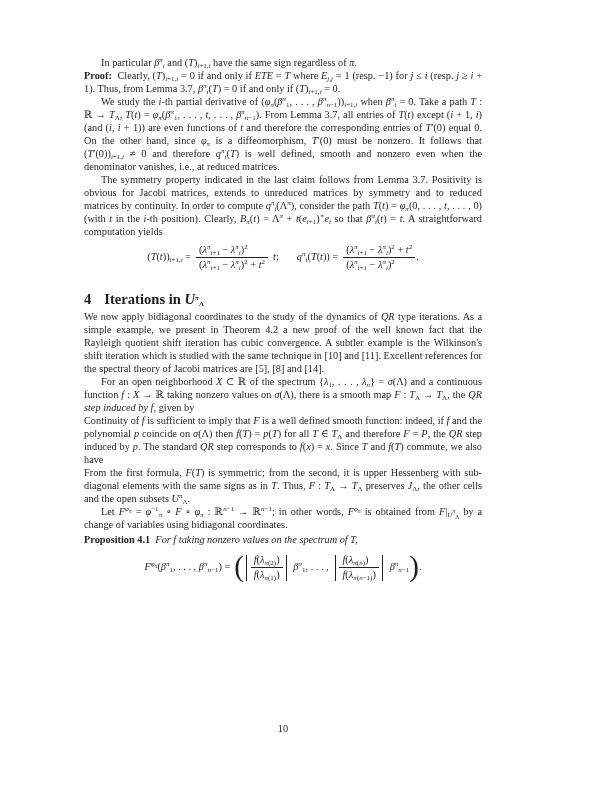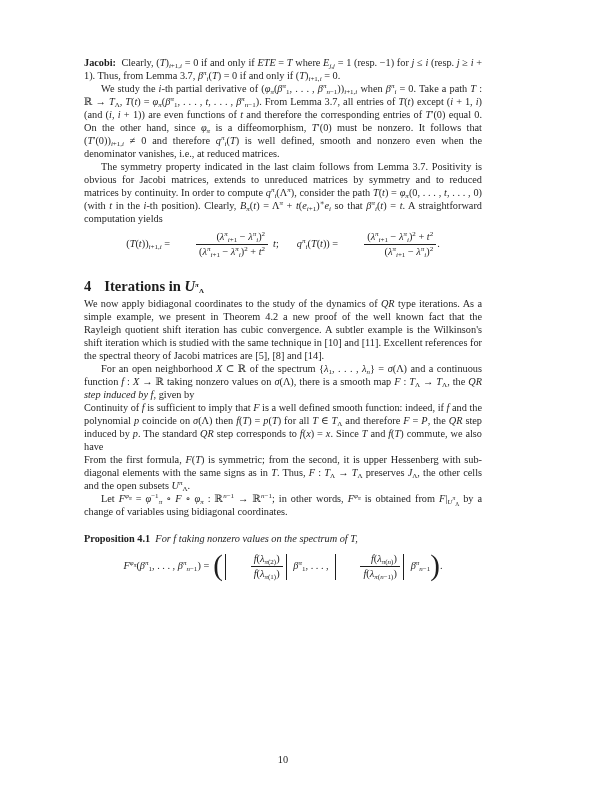--- a/index.html
+++ b/index.html
@@ -25,24 +25,23 @@
   sup sub,sub sub,sup sup,sub sup{font-size:5.5px;}
   .displayed{
     margin:6px 0;
     text-align:center;
     text-indent:0;
     white-space:nowrap;
   }
   .frac{
     display:inline-block;
     vertical-align:middle;
-    text-align:right;
+    text-align:left;
     padding:0 1px;
     line-height:12px;
-    margin-left:21px;
   }
   .frac .num{display:block;padding:0 3px 1px;border-bottom:0.8px solid currentColor;}
   .frac .den{display:block;padding:1px 3px 0;}
   .eqgap{display:inline-block;width:18px;}
   .eqsp{display:inline-block;width:4px;}
   .result-line{position:relative;text-indent:0;}
   .qed{
     position:absolute;right:0;bottom:3px;
     width:7px;height:7px;background:#141414;
   }
@@ -55,32 +54,33 @@
   .cal{font-style:italic;}
   .bigdelim{
     font-size:29px;font-weight:400;line-height:0;
     vertical-align:middle;position:relative;top:-1.5px;
   }
   .bigbar{
     display:inline-block;width:0.8px;height:26px;
     background:currentColor;vertical-align:middle;margin:0 2.5px;
   }
   .pagenum{
-    position:absolute;left:84px;width:398px;top:753px;
+    position:absolute;left:84px;width:398px;top:722px;
     text-align:center;font-size:10.3px;
   }
 </style>
 </head>
 <body>
 
 <div class="page">
   <div class="text">
 
+    <p class="indent">In particular <i>β</i><sup><i>π</i></sup><sub><i>i</i></sub> and (<i>T</i>)<sub><i>i</i>+1,<i>i</i></sub> have the same sign regardless of <i>π</i>.</p>
 
-    <p><b>Jacobi:</b>&nbsp; Clearly, (<i>T</i>)<sub><i>i</i>+1,<i>i</i></sub> = 0 if and only if <i>ETE</i> = <i>T</i> where <i>E</i><sub><i>j,j</i></sub> = 1 (resp. −1) for <i>j</i> ≤ <i>i</i> (resp. <i>j</i> ≥ <i>i</i> + 1). Thus, from Lemma 3.7, <i>β</i><sup><i>π</i></sup><sub><i>i</i></sub>(<i>T</i>) = 0 if and only if (<i>T</i>)<sub><i>i</i>+1,<i>i</i></sub> = 0.</p>
+    <p><b>Proof:</b>&nbsp; Clearly, (<i>T</i>)<sub><i>i</i>+1,<i>i</i></sub> = 0 if and only if <i>ETE</i> = <i>T</i> where <i>E</i><sub><i>j,j</i></sub> = 1 (resp. −1) for <i>j</i> ≤ <i>i</i> (resp. <i>j</i> ≥ <i>i</i> + 1). Thus, from Lemma 3.7, <i>β</i><sup><i>π</i></sup><sub><i>i</i></sub>(<i>T</i>) = 0 if and only if (<i>T</i>)<sub><i>i</i>+1,<i>i</i></sub> = 0.</p>
 
     <p class="indent">We study the <i>i</i>-th partial derivative of (<i>φ</i><sub><i>π</i></sub>(<i>β</i><sup><i>π</i></sup><sub>1</sub>, . . . , <i>β</i><sup><i>π</i></sup><sub><i>n</i>−1</sub>))<sub><i>i</i>+1,<i>i</i></sub> when <i>β</i><sup><i>π</i></sup><sub><i>i</i></sub> = 0. Take a path <i>T</i> : ℝ → <i>T</i><sub>Λ</sub>, <i>T</i>(<i>t</i>) = <i>φ</i><sub><i>π</i></sub>(<i>β</i><sup><i>π</i></sup><sub>1</sub>, . . . , <i>t</i>, . . . , <i>β</i><sup><i>π</i></sup><sub><i>n</i>−1</sub>). From Lemma 3.7, all entries of <i>T</i>(<i>t</i>) except (<i>i</i> + 1, <i>i</i>) (and (<i>i</i>, <i>i</i> + 1)) are even functions of <i>t</i> and therefore the corresponding entries of <i>T</i>′(0) equal 0. On the other hand, since <i>φ</i><sub><i>π</i></sub> is a diffeomorphism, <i>T</i>′(0) must be nonzero. It follows that (<i>T</i>′(0))<sub><i>i</i>+1,<i>i</i></sub> ≠ 0 and therefore <i>q</i><sup><i>π</i></sup><sub><i>i</i></sub>(<i>T</i>) is well defined, smooth and nonzero even when the denominator vanishes, i.e., at reduced matrices.</p>
 
     <p class="indent">The symmetry property indicated in the last claim follows from Lemma 3.7. Positivity is obvious for Jacobi matrices, extends to unreduced matrices by symmetry and to reduced matrices by continuity. In order to compute <i>q</i><sup><i>π</i></sup><sub><i>i</i></sub>(Λ<sup><i>π</i></sup>), consider the path <i>T</i>(<i>t</i>) = <i>φ</i><sub><i>π</i></sub>(0, . . . , <i>t</i>, . . . , 0) (with <i>t</i> in the <i>i</i>-th position). Clearly, <i>B</i><sub><i>π</i></sub>(<i>t</i>) = Λ<sup><i>π</i></sup> + <i>t</i>(<i>e</i><sub><i>i</i>+1</sub>)<sup>∗</sup><i>e</i><sub><i>i</i></sub> so that <i>β</i><sup><i>π</i></sup><sub><i>i</i></sub>(<i>t</i>) = <i>t</i>. A straightforward computation yields</p>
 
     <div class="displayed">
       <span>(<i>T</i>(<i>t</i>))<sub><i>i</i>+1,<i>i</i></sub> =</span><span class="eqsp"></span><span class="frac"><span class="num">(<i>λ</i><sup><i>π</i></sup><sub><i>i</i>+1</sub> − <i>λ</i><sup><i>π</i></sup><sub><i>i</i></sub>)<sup>2</sup></span><span class="den">(<i>λ</i><sup><i>π</i></sup><sub><i>i</i>+1</sub> − <i>λ</i><sup><i>π</i></sup><sub><i>i</i></sub>)<sup>2</sup> + <i>t</i><sup>2</sup></span></span><span class="eqsp"></span><span><i>t</i>;</span><span class="eqgap"></span><span><i>q</i><sup><i>π</i></sup><sub><i>i</i></sub>(<i>T</i>(<i>t</i>)) =</span><span class="eqsp"></span><span class="frac"><span class="num">(<i>λ</i><sup><i>π</i></sup><sub><i>i</i>+1</sub> − <i>λ</i><sup><i>π</i></sup><sub><i>i</i></sub>)<sup>2</sup> + <i>t</i><sup>2</sup></span><span class="den">(<i>λ</i><sup><i>π</i></sup><sub><i>i</i>+1</sub> − <i>λ</i><sup><i>π</i></sup><sub><i>i</i></sub>)<sup>2</sup></span></span><span>.</span>
     </div>
 
 
@@ -93,21 +93,21 @@
     <p class="indent">For an open neighborhood <i>X</i> ⊂ ℝ of the spectrum {<i>λ</i><sub>1</sub>, . . . , <i>λ</i><sub><i>n</i></sub>} = <i>σ</i>(Λ) and a continuous function <i>f</i> : <i>X</i> → ℝ taking nonzero values on <i>σ</i>(Λ), there is a smooth map <i>F</i> : <i>T</i><sub>Λ</sub> → <i>T</i><sub>Λ</sub>, the <i>QR step induced by f</i>, given by</p>
 
 
     <p>Continuity of <i>f</i> is sufficient to imply that <i>F</i> is a well defined smooth function: indeed, if <i>f</i> and the polynomial <i>p</i> coincide on <i>σ</i>(Λ) then <i>f</i>(<i>T</i>) = <i>p</i>(<i>T</i>) for all <i>T</i> ∈ <i>T</i><sub>Λ</sub> and therefore <i>F</i> = <i>P</i>, the <i>QR</i> step induced by <i>p</i>. The standard <i>QR</i> step corresponds to <i>f</i>(<i>x</i>) = <i>x</i>. Since <i>T</i> and <i>f</i>(<i>T</i>) commute, we also have</p>
 
 
     <p>From the first formula, <i>F</i>(<i>T</i>) is symmetric; from the second, it is upper Hessenberg with sub-diagonal elements with the same signs as in <i>T</i>.  Thus, <i>F</i> : <i>T</i><sub>Λ</sub> → <i>T</i><sub>Λ</sub> preserves <span class="cal">J</span><sub>Λ</sub>, the other cells and the open subsets <span class="cal">U</span><sup><i>π</i></sup><sub>Λ</sub>.</p>
 
     <p class="indent">Let <i>F</i><sup><i>φ</i><sub><i>π</i></sub></sup> = <i>φ</i><sup>−1</sup><sub><i>π</i></sub> ∘ <i>F</i> ∘ <i>φ</i><sub><i>π</i></sub> : ℝ<sup><i>n</i>−1</sup> → ℝ<sup><i>n</i>−1</sup>; in other words, <i>F</i><sup><i>φ</i><sub><i>π</i></sub></sup> is obtained from <i>F</i>|<sub><span class="cal">U</span><sup><i>π</i></sup><sub>Λ</sub></sub> by a change of variables using bidiagonal coordinates.</p>
 
-    <p style="margin-top:14px"><b>Proposition 4.1</b>&nbsp; <i>For f taking nonzero values on the spectrum of T,</i></p>
+    <p style="margin-top:2px"><b>Proposition 4.1</b>&nbsp; <i>For f taking nonzero values on the spectrum of T,</i></p>
 
     <div class="displayed" style="margin-top:8px">
       <span><i>F</i><sup><i>φ</i><sub><i>π</i></sub></sup>(<i>β</i><sup><i>π</i></sup><sub>1</sub>, . . . , <i>β</i><sup><i>π</i></sup><sub><i>n</i>−1</sub>) =</span><span class="eqsp"></span><span class="bigdelim">(</span><span class="bigbar"></span><span class="frac"><span class="num"><i>f</i>(<i>λ</i><sub><i>π</i>(2)</sub>)</span><span class="den"><i>f</i>(<i>λ</i><sub><i>π</i>(1)</sub>)</span></span><span class="bigbar"></span><span class="eqsp"></span><span><i>β</i><sup><i>π</i></sup><sub>1</sub>, . . . ,</span><span class="eqsp"></span><span class="bigbar"></span><span class="frac"><span class="num"><i>f</i>(<i>λ</i><sub><i>π</i>(<i>n</i>)</sub>)</span><span class="den"><i>f</i>(<i>λ</i><sub><i>π</i>(<i>n</i>−1)</sub>)</span></span><span class="bigbar"></span><span class="eqsp"></span><span><i>β</i><sup><i>π</i></sup><sub><i>n</i>−1</sub></span><span class="bigdelim">)</span><span>.</span>
     </div>
 
   </div>
 
   <div class="pagenum">10</div>
 </div>
 

